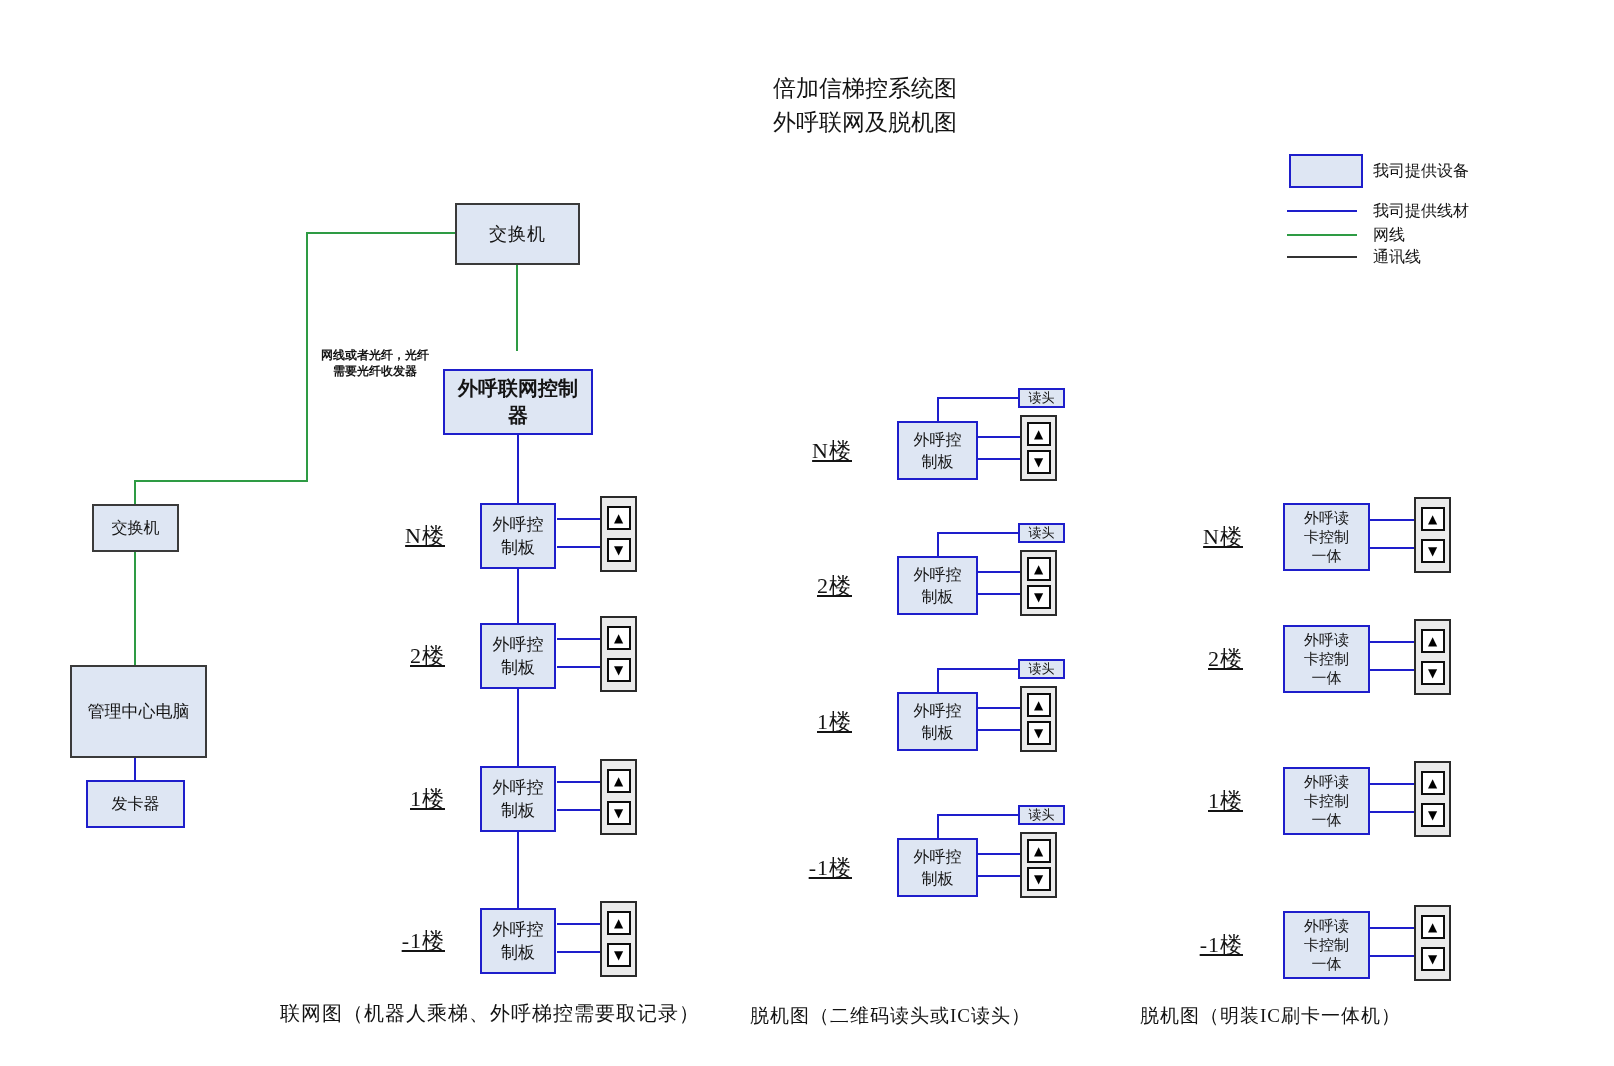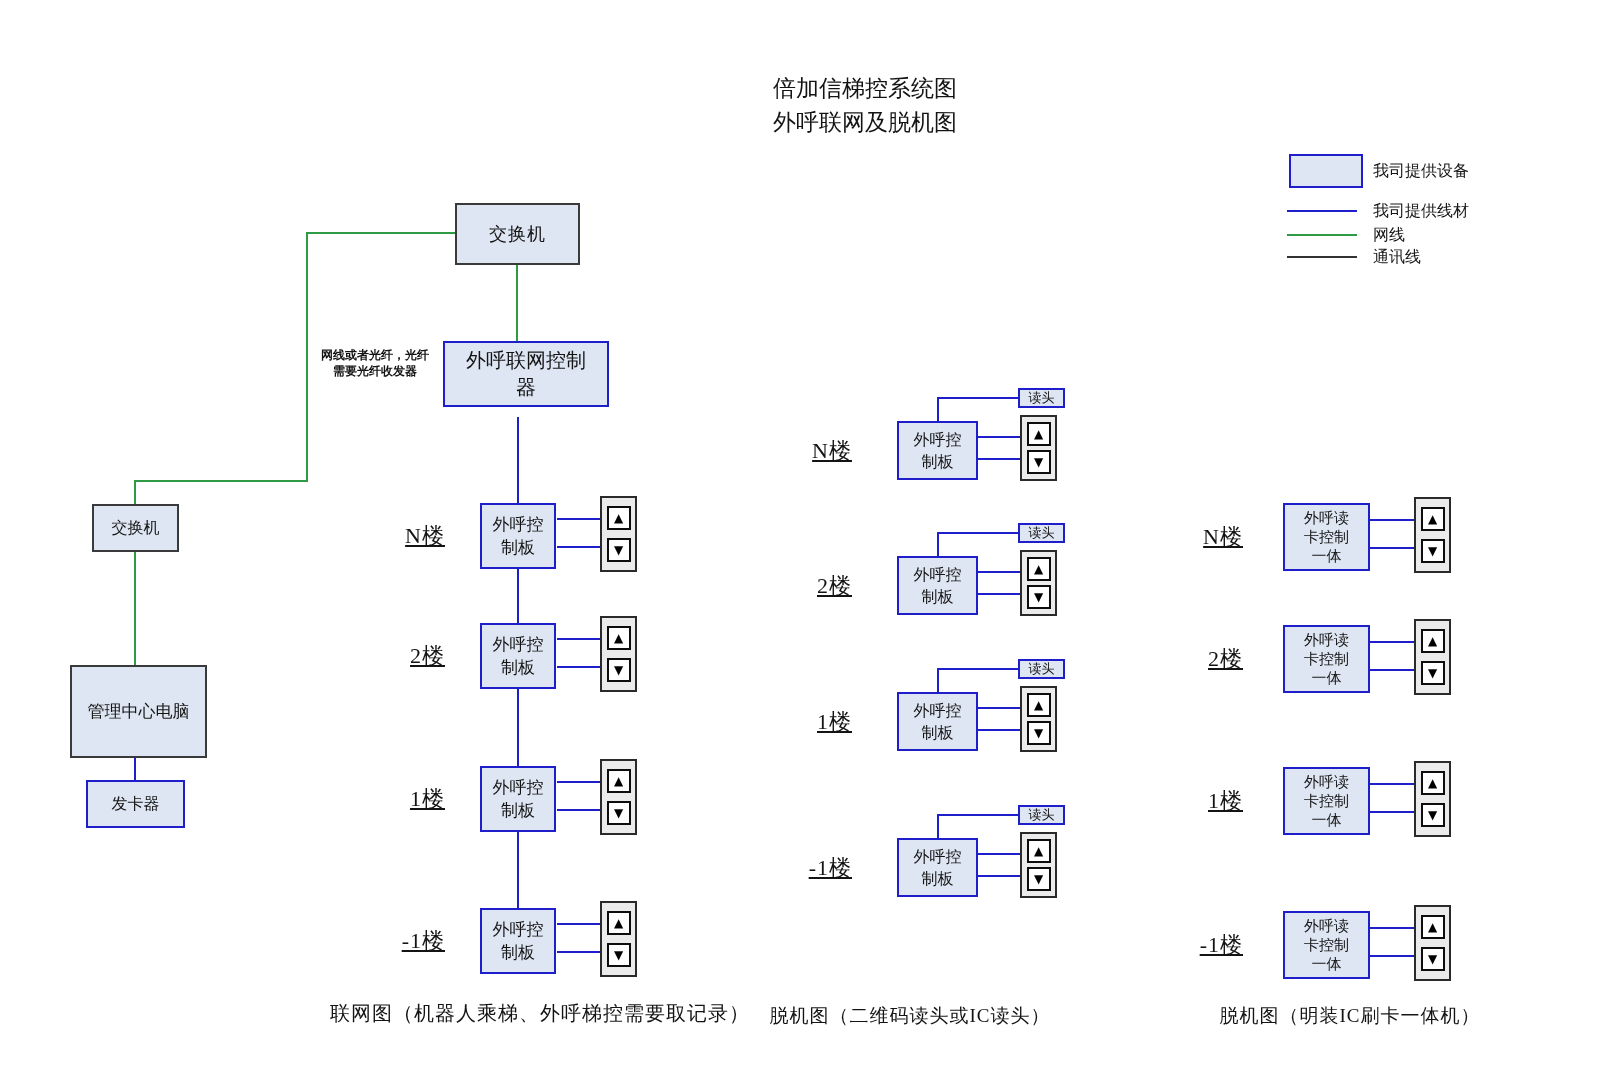--- a/index.html
+++ b/index.html
@@ -26,21 +26,21 @@
   .p74{height:76px;}
   .p66{height:66px;}
   .btn{
     box-sizing:border-box;width:24px;height:24px;border:2px solid #0d0d0d;background:#ffffff;
     display:flex;align-items:center;justify-content:center;font-size:12px;line-height:1;color:#000;
     font-family:"DejaVu Sans","Liberation Sans",sans-serif;
   }
   .t17 div{font-size:17px;line-height:23px;}
   .t16 div{font-size:16px;line-height:22px;}
   .t15 div{font-size:15px;line-height:19px;}
-  .caption{position:absolute;font-size:20px;text-align:center;letter-spacing:1px;}
+  .caption{position:absolute;font-size:20px;letter-spacing:1px;}
   .legend-label{position:absolute;font-size:16px;white-space:nowrap;}
 </style>
 </head>
 <body>
 
 <div id="canvas">
 
   <svg class="wires" width="1614" height="1066" viewBox="0 0 1614 1066">
 
     <path d="M517 265 V351 M455 233 H307 V481 H135 V504 M135 552 V665 M1287 235 H1357" stroke="#2e9b44" stroke-width="2" fill="none"></path>
@@ -73,21 +73,21 @@
   <div class="box bd" style="left:455px;top:203px;width:125px;height:62px;font-size:18px;letter-spacing:1px;">
     <div>交换机</div>
   </div>
 
 
   <div class="abs" style="left:305px;top:330px;width:140px;text-align:center;font-size:12px;font-weight:bold;line-height:16px;">
     <div>网线或者光纤，光纤</div>
     <div>需要光纤收发器</div>
   </div>
 
-  <div class="box bb" style="left:443px;top:341px;width:166px;height:66px;">
+  <div class="box bb" style="left:443px;top:369px;width:150px;height:66px;font-weight:bold;">
     <div style="font-size:20px;line-height:27px;">
       <div>外呼联网控制</div>
       <div>器</div>
     </div>
   </div>
 
   <div class="box bd" style="left:92px;top:504px;width:87px;height:48px;font-size:16px;">
     <div>交换机</div>
   </div>
 

